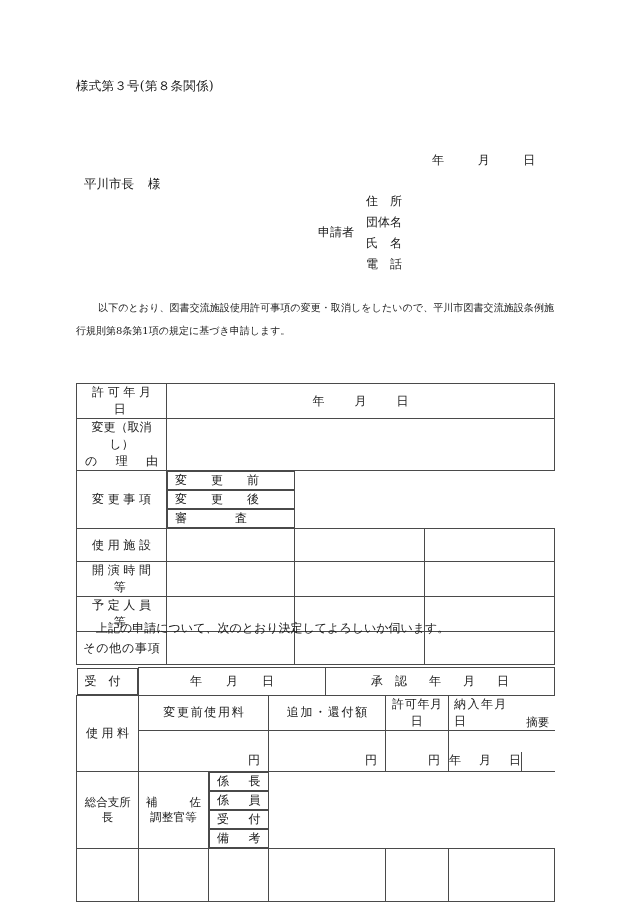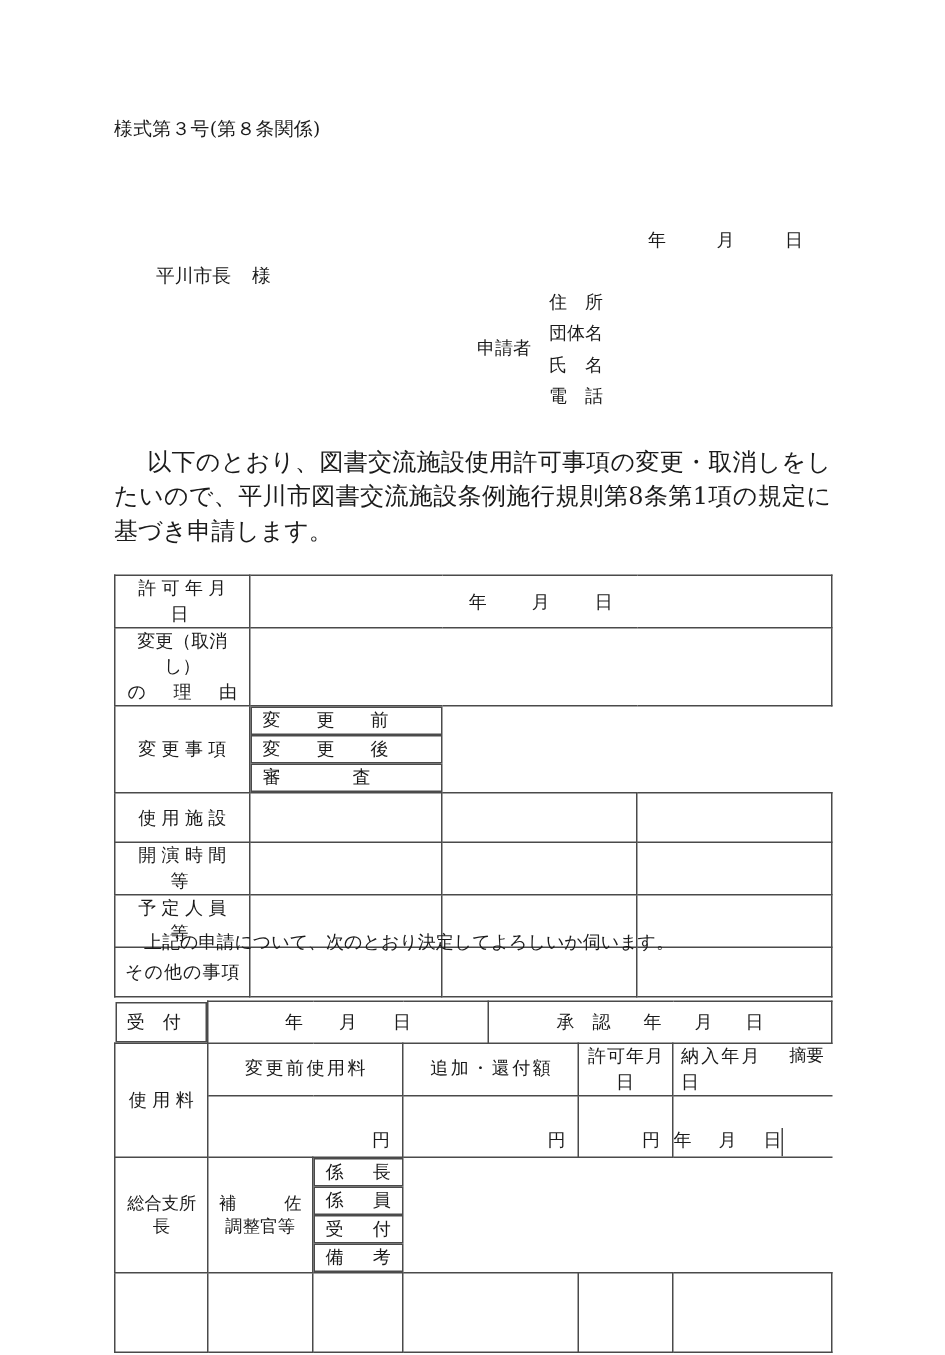--- a/index.html
+++ b/index.html
@@ -41,21 +41,21 @@
     letter-spacing: 0.02em;
     white-space: nowrap;
   }
   .date-line {
     left: 432px; top: 152px;
     font-size: 12px;
   }
   .date-line span { display: inline-block; }
   .date-line .gap { width: 26px; }
   .addressee {
-    left: 104px; top: 176px;
+    left: 84px; top: 176px;
     font-size: 12.5px;
     font-family: Liberation Mono, monospace;
   }
   .addressee .honorific { margin-left: 14px; }
 
   
   .applicant-label {
     left: 318px; top: 224px;
     font-size: 12px;
   }
@@ -63,21 +63,21 @@
     left: 366px; top: 191px;
     font-size: 12px;
     line-height: 21px;
   }
   .applicant-fields div { white-space: nowrap; }
 
   
   .body-text {
     left: 76px; top: 296px;
     width: 478px;
-    font-size: 16px;
+    font-size: 10px;
     line-height: 23px;
     text-align: justify;
     white-space: normal;
   }
   .body-text .indent { display: inline-block; width: 22px; }
 
   
   table {
     position: absolute;
     border-collapse: collapse;
@@ -262,21 +262,21 @@
           <span>承　認</span><i style="font-style:normal;display:inline-block;width:22px"></i><span>年</span><i style="font-style:normal;display:inline-block;width:22px"></i><span>月</span><i style="font-style:normal;display:inline-block;width:22px"></i><span>日</span>
         </td>
       </tr>
 
       <tr>
         <td rowspan="2" class="lbl" style="height:22px">使用料</td>
         <td colspan="2" class="lbl-tight" style="letter-spacing:0.14em;text-indent:0.14em">変更前使用料</td>
         <td colspan="2" class="lbl-tight" style="letter-spacing:0.14em;text-indent:0.14em">追加・還付額</td>
         <td class="lbl-tight">許可年月日</td>
         <td style="border-right:none;padding-right:0">
-          <div style="display:flex;justify-content:space-between;align-items:flex-start">
+          <div style="display:flex;justify-content:space-between;align-items:flex-end">
             <span style="letter-spacing:0.12em">納入年月日</span>
             <span style="width:34px;text-align:center;font-size:11.5px">摘要</span>
           </div>
         </td>
       </tr>
 
       <tr>
         <td colspan="2" class="yen-cell" style="height:38px">
           <span></span><span>円</span>
         </td>

